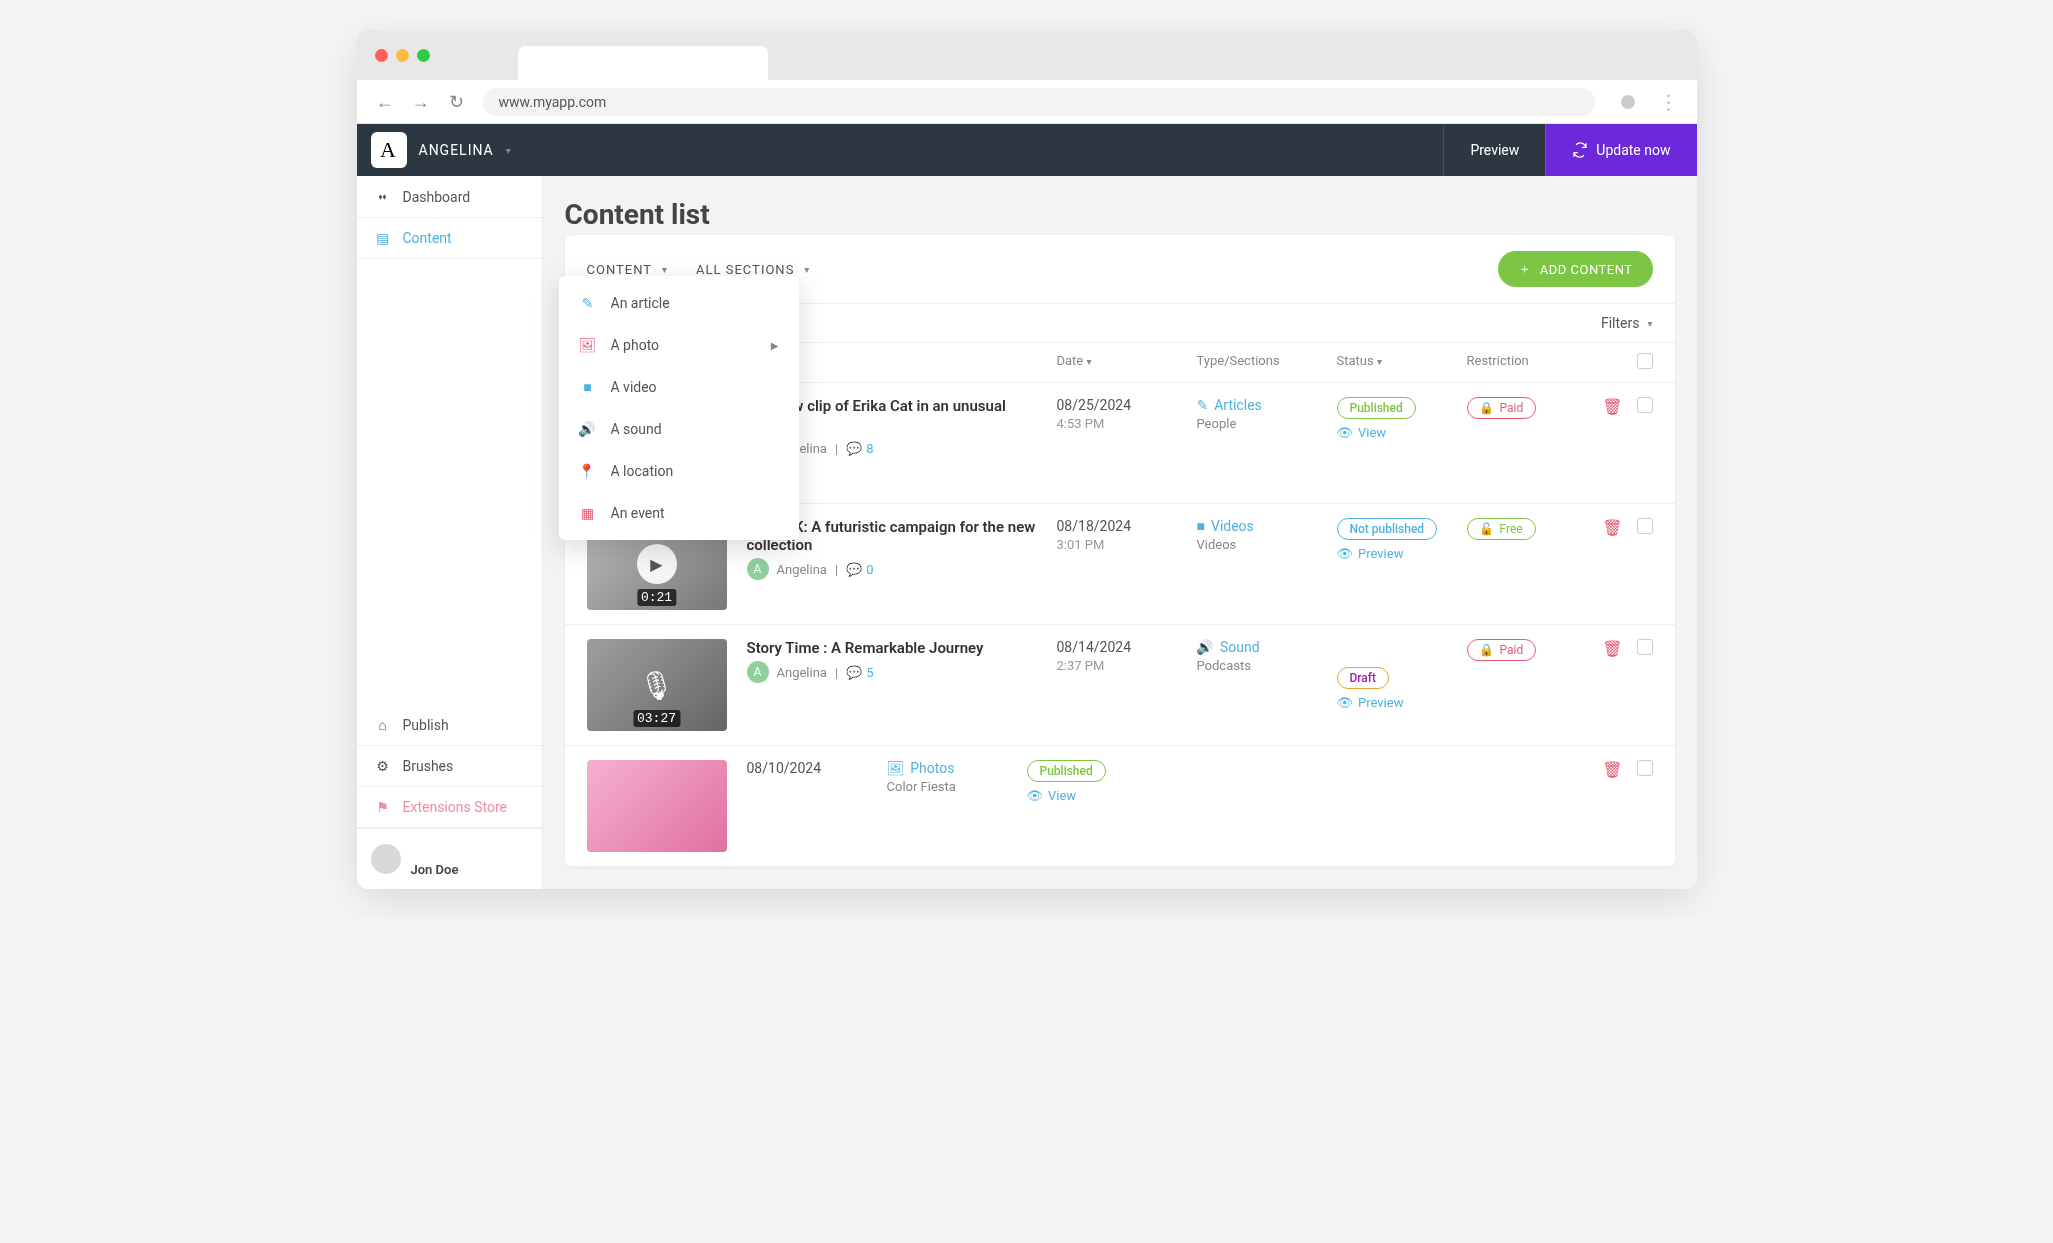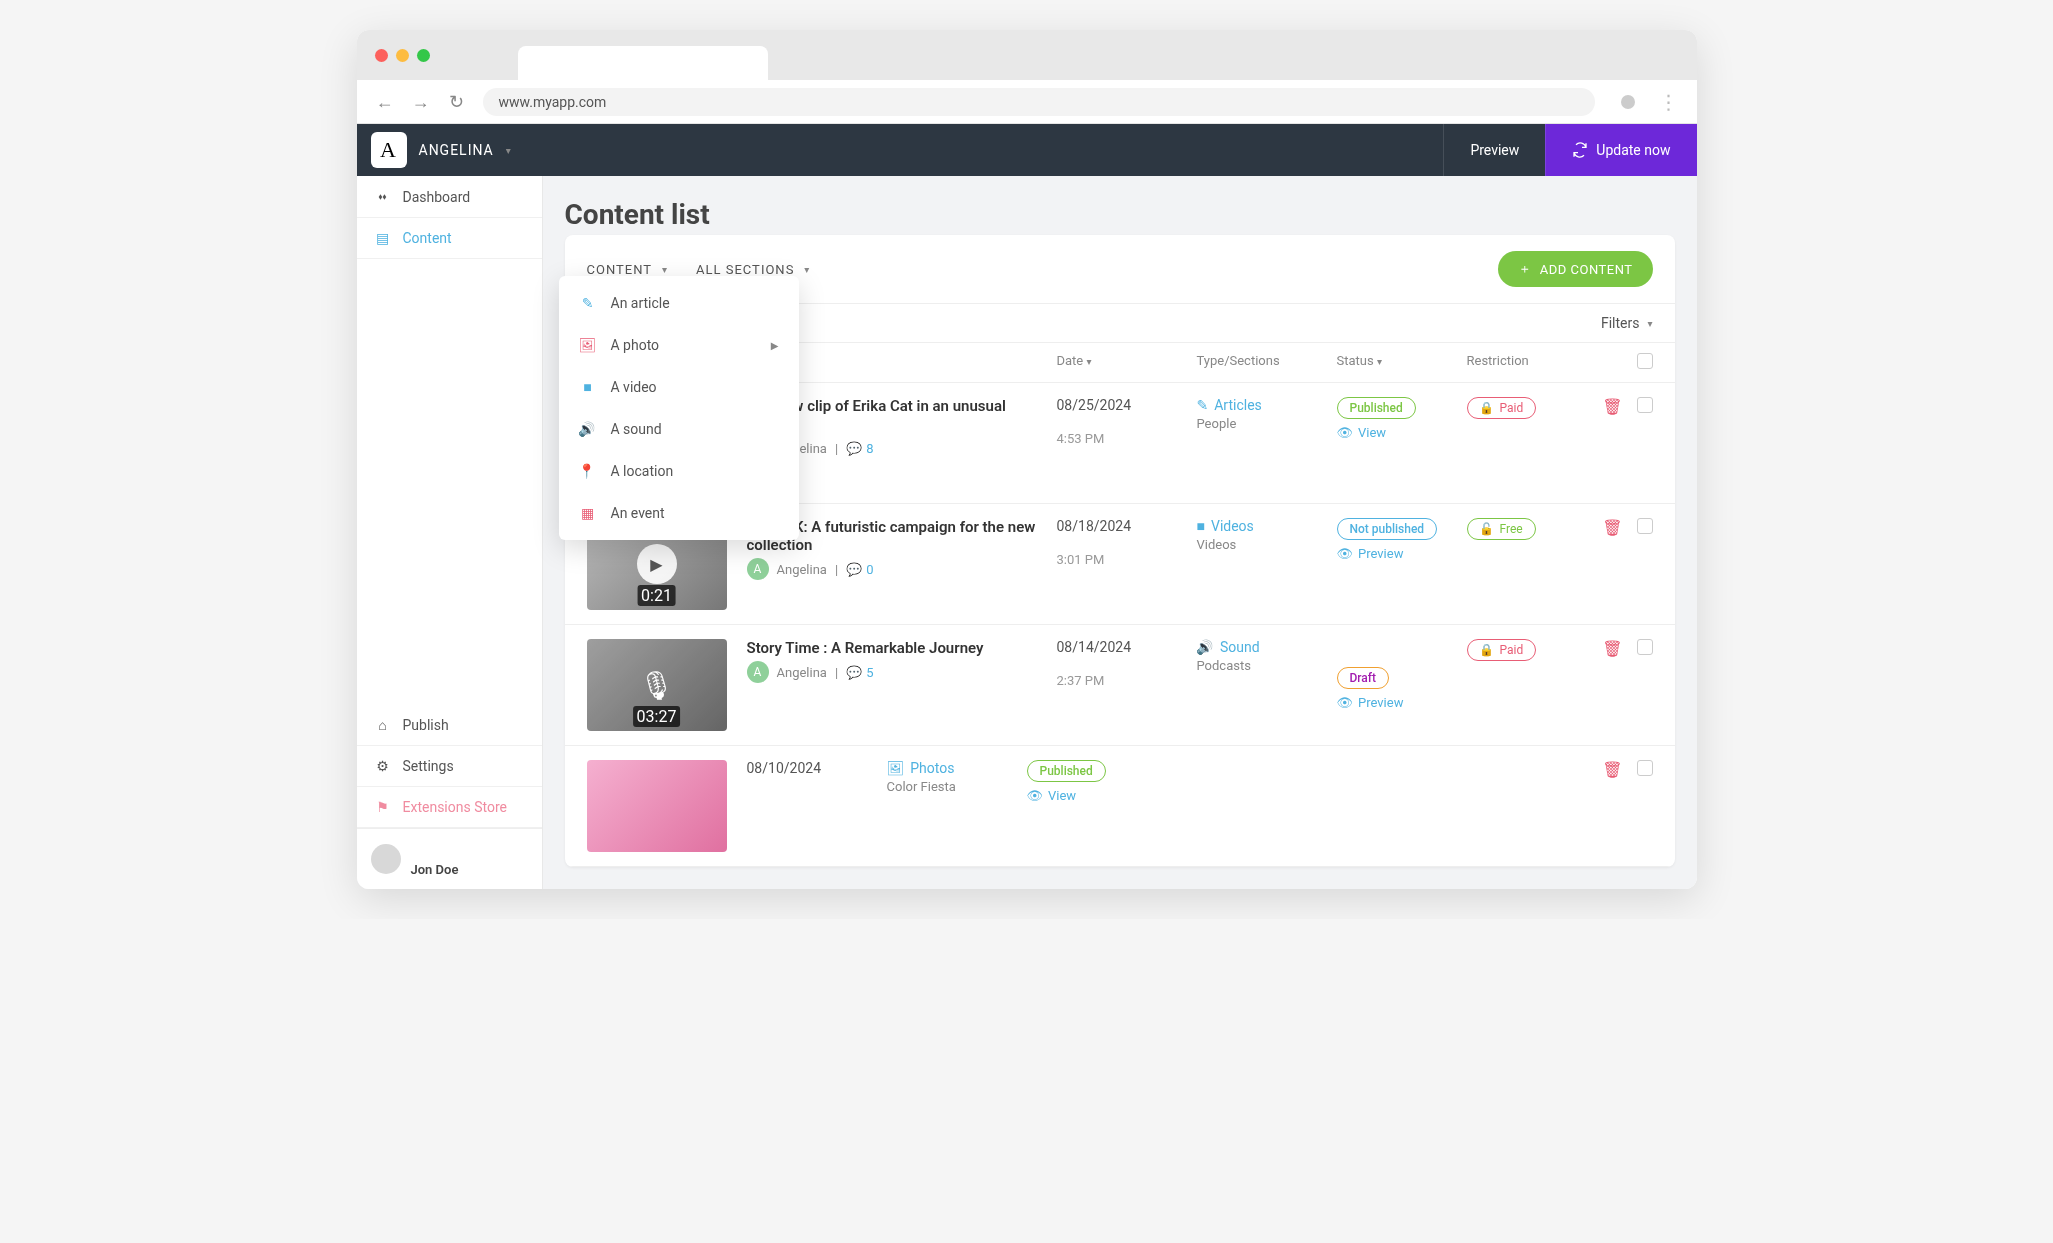--- a/index.html
+++ b/index.html
@@ -48,30 +48,30 @@
 .col-type{width:140px;}
 .col-status{width:130px;}
 .col-restr{width:110px;}
 .col-actions{flex:1;text-align:right;}
 .row{display:flex;padding:14px 22px;border-bottom:1px solid #eee;align-items:flex-start;}
 .thumb{width:140px;height:92px;background:#d0d0d0;border-radius:4px;position:relative;overflow:hidden;}
 .thumb.bw{background:linear-gradient(135deg,#bbb 0%,#777 100%);}
 .thumb.pink{background:linear-gradient(135deg,#f5b0d0 0%,#e070a0 100%);}
 .play-overlay{position:absolute;inset:0;display:flex;align-items:center;justify-content:center;}
 .play-circle{width:40px;height:40px;background:rgba(255,255,255,0.9);border-radius:50%;display:flex;align-items:center;justify-content:center;color:#555;font-size:16px;}
-.duration{position:absolute;bottom:4px;left:50%;transform:translateX(-50%);background:rgba(0,0,0,0.7);color:#fff;font-size:16px;padding:1px 4px;border-radius:3px;}
+.duration{position:absolute;bottom:4px;left:50%;transform:translateX(-50%);background:rgba(0,0,0,0.7);color:#fff;font-size:13px;padding:1px 4px;border-radius:3px;font-family:Liberation Mono, monospace;}
 .mic-icon{position:absolute;inset:0;display:flex;align-items:center;justify-content:center;color:#fff;font-size:28px;background:rgba(0,0,0,0.15);}
 .title-cell{width:310px;padding-right:16px;}
 .row-title{font-size:15px;color:#333;font-weight:600;margin-bottom:4px;}
 .row-sub{font-size:13px;color:#888;margin-bottom:6px;}
 .byline{display:flex;align-items:center;gap:8px;font-size:13px;color:#888;}
 .byline .av{width:22px;height:22px;border-radius:50%;background:#8fd09a;color:#fff;display:flex;align-items:center;justify-content:center;font-size:12px;}
 .comment-count{color:#4fb2e0;display:flex;align-items:center;gap:4px;}
 .date-cell{width:140px;font-size:14px;color:#555;}
-.date-cell .time{font-size:13px;color:#999;margin-top:18px;}
+.date-cell .time{font-size:13px;color:#999;margin-top:3px;}
 .type-cell{width:140px;font-size:14px;}
 .type-link{color:#4fb2e0;display:flex;align-items:center;gap:6px;}
 .type-sub{color:#888;font-size:13px;margin-top:3px;}
 .status-cell{width:130px;}
 .badge{display:inline-block;padding:3px 12px;border-radius:12px;font-size:12px;font-weight:500;background:#fff;border:1px solid;}
 .badge.published{color:#7cc644;border-color:#7cc644;}
 .badge.notpub{color:#4fb2e0;border-color:#4fb2e0;}
 .badge.draft{color:#a21caf;border-color:#f0a030;margin-top:28px;}
 .sub-link{display:flex;align-items:center;gap:5px;color:#4fb2e0;font-size:13px;margin-top:6px;}
 .restr-cell{width:110px;}
@@ -140,21 +140,21 @@
           <span class="sb-icon">▤</span>
           <span>Content</span>
         </div>
       <div class="sb-spacer"></div>
       <div class="sb-item">
           <span class="sb-icon">⌂</span>
           <span>Publish</span>
         </div>
       <div class="sb-item">
           <span class="sb-icon">⚙</span>
-          <span>Settings</span>
+          <span>Brushes</span>
         </div>
       <div class="sb-item pink">
           <span class="sb-icon">⚑</span>
           <span>Extensions Store</span>
         </div>
       <div class="sb-user">
         <div class="avatar"></div>
         <span style="font-size:13px;font-weight:600;color:#444;margin-top:21px;">Jon Doe</span>
       </div>
     </div>

